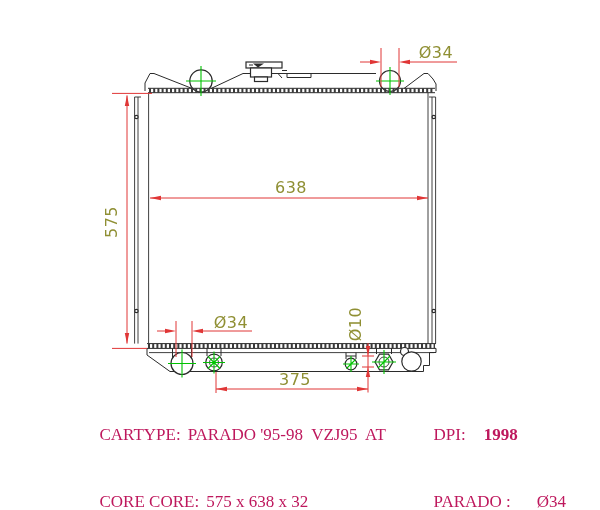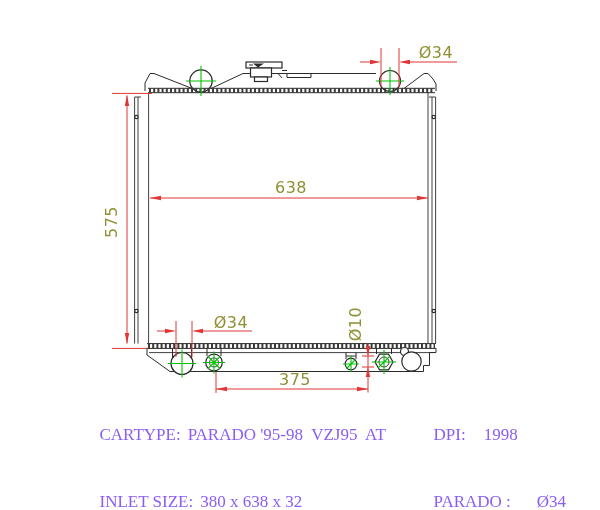--- a/index.html
+++ b/index.html
@@ -14,23 +14,23 @@
   .red{stroke:var(--dim-line,#e03636);fill:none;stroke-width:1;}
   .red-fill{fill:var(--dim-line,#e03636);stroke:none;}
   .green{stroke:var(--marker,#00c200);fill:none;stroke-width:1.1;}
   .dimtext{fill:var(--dim-text,#8f8f33);font-family:"DejaVu Sans",sans-serif;
            font-size:16px;letter-spacing:.5px;}
   .darkfill{fill:#2b2b2b;stroke:none;}
   
   .spec-col{position:absolute;top:401px;}
   #spec-left{left:74px;}
   #spec-right{left:408px;}
-  .spec-row{white-space:pre;font-size:17px;line-height:22.6px;color:#8b5cf6;}
+  .spec-row{white-space:pre;font-size:17px;line-height:22.6px;color:#be185d;}
   .spec-value{padding-left:7px;}
-  .vr1{padding-left:18px;}
+  .vr1{padding-left:18px;font-weight:bold;}
   .vr2{padding-left:26px;}
 </style>
 </head>
 <body>
 
 <div id="stage">
 
   <svg width="600" height="400" viewBox="0 0 600 400">
 
     <g>
@@ -156,21 +156,21 @@
       <polygon class="red-fill" points="368,389 357,386.8 357,391.2"></polygon>
       <text class="dimtext" x="295" y="385" text-anchor="middle">375</text>
     </g>
   </svg>
 
   <div class="spec-col" id="spec-left">
     <div class="spec-row">
       <span class="spec-label">CARTYPE:</span><span class="spec-value">PARADO '95-98  VZJ95  AT</span>
     </div>
     <div class="spec-row">
-      <span class="spec-label">INLET SIZE:</span><span class="spec-value">380 x 638 x 32</span>
+      <span class="spec-label">CORE CORE:</span><span class="spec-value">575 x 638 x 32</span>
     </div>
 
   </div>
 
   <div class="spec-col" id="spec-right">
     <div class="spec-row">
       <span class="spec-label">DPI:</span><span class="spec-value vr1">1998</span>
     </div>
     <div class="spec-row">
       <span class="spec-label">PARADO :</span><span class="spec-value vr2">Ø34</span>

